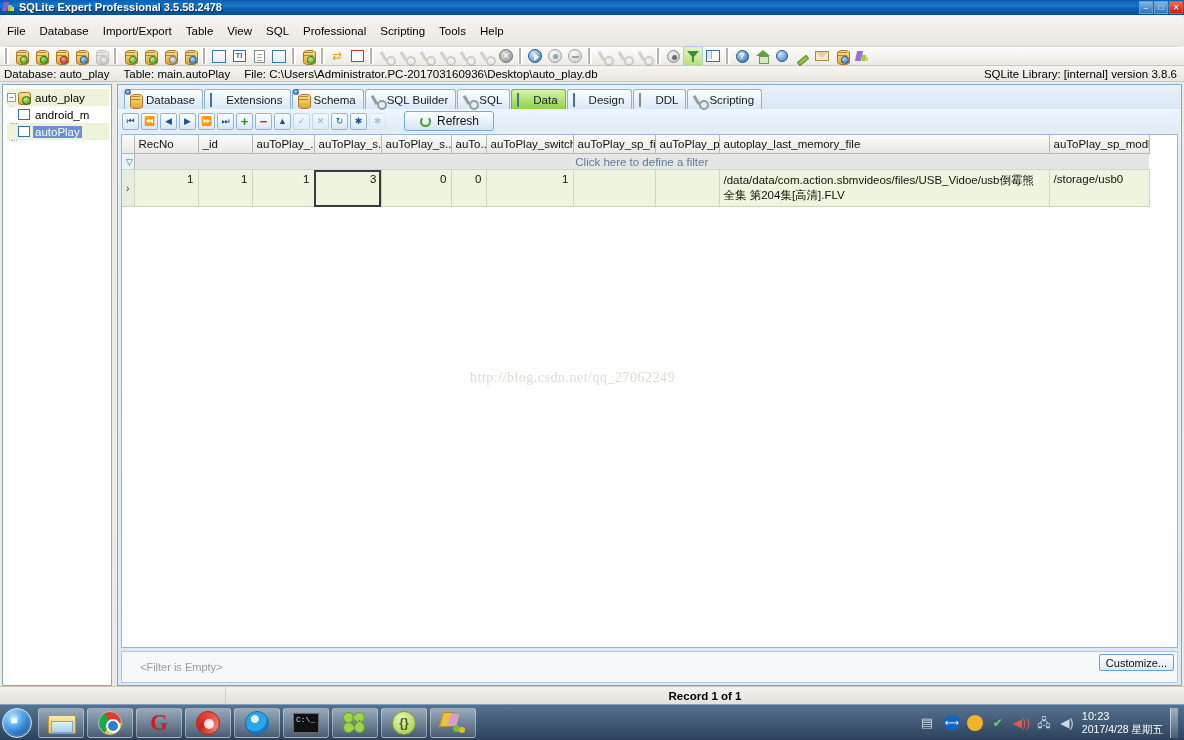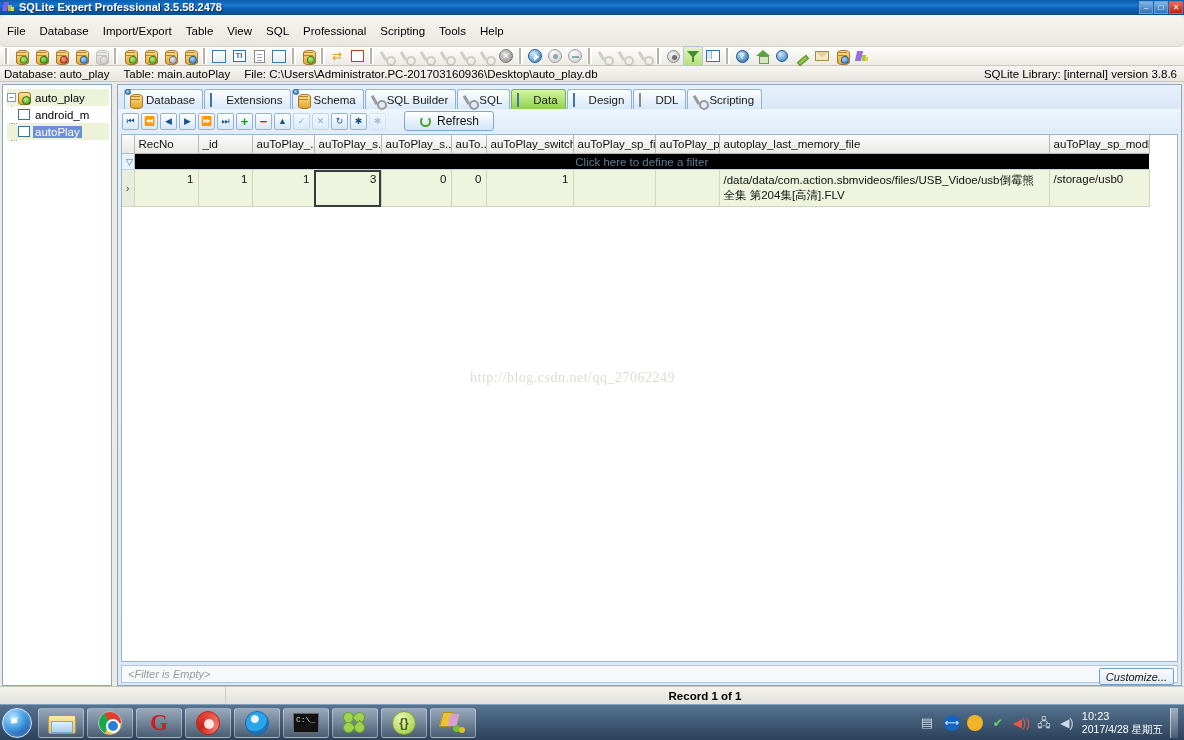--- a/index.html
+++ b/index.html
@@ -273,21 +273,21 @@
   table.grid th {
     background: linear-gradient(to bottom,#fbfbfb,#e8e8e4);
     border-right:1px solid #b9b7b0; border-bottom:1px solid #b9b7b0;
     font-weight: normal; font-size: 11.5px; text-align:left;
     padding: 3px 4px; height: 18px; color:#111;
     overflow:hidden; white-space:nowrap; text-overflow: clip;
   }
   th.ind, td.ind { width:12px; padding:0; background: linear-gradient(to bottom,#fbfbfb,#e8e8e4);
     border-right:1px solid #b9b7b0; }
   .filter-row td {
-    background: #000000; border-bottom:1px solid #c3d6e4; height:16px;
+    background: #e5e5e5; border-bottom:1px solid #c3d6e4; height:16px;
     font-size:11.5px; color:#5e7d93; padding: 0 4px;
   }
   .filter-row td.ind { background:#e8f4fd; text-align:center; color:#3a6c90; font-size:9px; }
   td.data {
     background:#eef4dd; border-right:1px solid #cfd6bf; border-bottom:1px solid #cfd6bf;
     font-size:11.5px; padding: 3px 4px; vertical-align: top; color:#111;
     overflow:hidden;
   }
   td.data.num { text-align: right; }
   td.data.sel { outline: 2px solid #3a3a3a; outline-offset:-2px; }
@@ -297,24 +297,24 @@
   }
   .grid-blank { flex:1; background:#fff; }
   .watermark {
     position:absolute; left:470px; top:370px;
     font-family: "Liberation Serif", serif; font-size:14px; color:#dedbd3; letter-spacing:.5px;
     pointer-events:none;
   }
 
   
   .filter-foot {
-    height: 18px; margin: 3px 3px 2px 3px;
+    height: 32px; margin: 3px 3px 2px 3px;
     border:1px solid #b6c6d4; background:#f7f8f9;
-    display:flex; align-items:center; padding: 0 6px;
-    font-size:11px; color:#9a9a9a; position: relative; font-style: italic;
+    display:flex; align-items:center; padding: 0 18px;
+    font-size:11px; color:#9a9a9a; position: relative;
   }
   .customize-btn {
     position:absolute; right:3px; top:2px;
     height:17px; padding: 0 6px;
     border:1px solid #6f9fd0; border-radius:2px;
     background: linear-gradient(to bottom,#fdfdfd,#dfeaf6);
     font-size:11px; color:#111; display:flex; align-items:center;
   }
 
   

